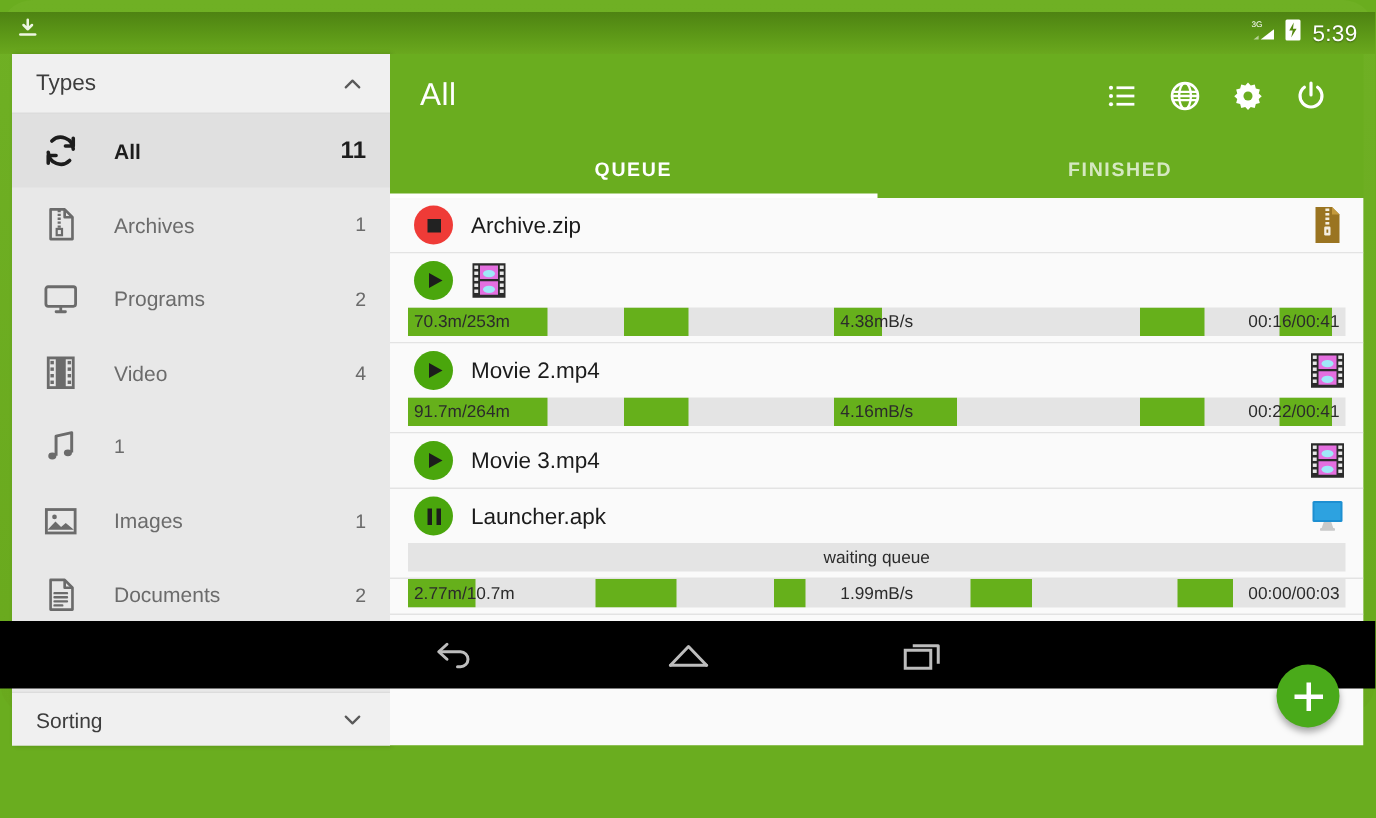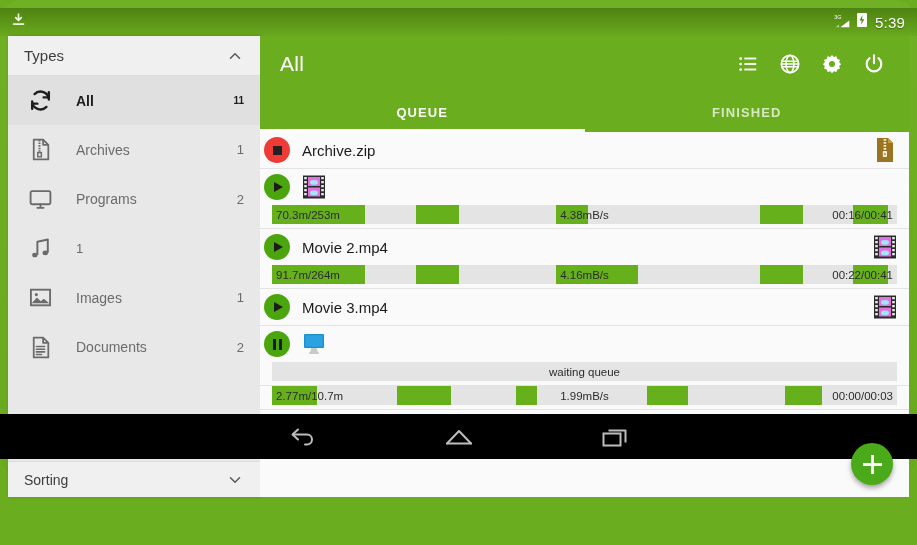--- a/index.html
+++ b/index.html
@@ -72,21 +72,21 @@
     padding: 0 16px 0 18px; gap: 0;
   }
   .type-row .ico {
     width: 28px; height: 28px; flex: 0 0 28px;
     display: flex; align-items: center; justify-content: center;
     margin-right: 22px;
   }
   .type-row .label { flex: 1; font-size: 14px; color: #6b6b6b; }
   .type-row.active .label { color: #1d1d1d; font-weight: bold; }
   .type-row .count { font-size: 13px; color: #6b6b6b; }
-  .type-row.active .count { color: #1d1d1d; font-weight: bold; font-size: 10px; }
+  .type-row.active .count { color: #1d1d1d; font-weight: bold; font-size: 16px; }
 
   
   #main {
     flex: 1; height: 461px;
     display: flex; flex-direction: column;
     background: #6aad1f;
     position: relative; overflow: hidden;
   }
   #appbar {
     height: 56px; flex: 0 0 56px;
@@ -117,21 +117,21 @@
   }
 
   
   #list {
     flex: 1; background: #fafafa; overflow: hidden;
     position: relative;
   }
   .dl-row { border-bottom: 1px solid #e3e3e3; background: #fafafa; }
   .dl-head {
     height: 36px; display: flex; align-items: center;
-    padding: 0 10px 0 4px;
+    padding: 0 10px 0 16px;
   }
   .state-btn {
     width: 26px; height: 26px; flex: 0 0 26px;
     border-radius: 50%;
     display: flex; align-items: center; justify-content: center;
     margin-right: 12px;
   }
   .state-btn.stop { background: #ef3b37; }
   .state-btn.play { background: #4aa60c; }
   .state-btn.pause { background: #4aa60c; }
@@ -263,20 +263,40 @@
           <span class="ico">
             <svg width="25" height="25" viewBox="0 0 24 24">
               <rect x="2.5" y="4" width="19" height="12.5" rx="1.4" stroke="#6b6b6b" stroke-width="1.8" fill="none"></rect>
               <path d="M9 20h6M12 16.5V20" stroke="#6b6b6b" stroke-width="1.8" stroke-linecap="round"></path>
             </svg>
           </span>
           <span class="label">Programs</span>
           <span class="count">2</span>
         </div>
 
+        <div class="type-row">
+          <span class="ico">
+            <svg width="25" height="25" viewBox="0 0 24 24">
+              <rect x="4" y="2.5" width="16" height="19" stroke="#6b6b6b" stroke-width="1.8" fill="none"></rect>
+              <rect x="8.8" y="2.5" width="6.4" height="19" fill="#6b6b6b"></rect>
+              <g fill="#6b6b6b">
+                <rect x="5.4" y="4.4" width="2.2" height="2.2"></rect>
+                <rect x="5.4" y="8.6" width="2.2" height="2.2"></rect>
+                <rect x="5.4" y="12.8" width="2.2" height="2.2"></rect>
+                <rect x="5.4" y="17" width="2.2" height="2.2"></rect>
+                <rect x="16.4" y="4.4" width="2.2" height="2.2"></rect>
+                <rect x="16.4" y="8.6" width="2.2" height="2.2"></rect>
+                <rect x="16.4" y="12.8" width="2.2" height="2.2"></rect>
+                <rect x="16.4" y="17" width="2.2" height="2.2"></rect>
+              </g>
+            </svg>
+          </span>
+          <span class="label">Video</span>
+          <span class="count">4</span>
+        </div>
 
         <div class="type-row">
           <span class="ico">
             <svg width="25" height="25" viewBox="0 0 24 24">
               <path d="M9 18V5.5l10-2.2V16" stroke="#6b6b6b" stroke-width="1.9" fill="none" stroke-linejoin="round"></path>
               <ellipse cx="6.6" cy="18.2" rx="2.6" ry="2.2" fill="#6b6b6b"></ellipse>
               <ellipse cx="16.6" cy="16.2" rx="2.6" ry="2.2" fill="#6b6b6b"></ellipse>
             </svg>
           </span>
           <span class="count">1</span>
@@ -503,20 +523,21 @@
         </div>
 
         <div class="dl-row">
           <div class="dl-head">
             <span class="state-btn pause">
               <span class="bars">
                   <i></i>
                   <i></i>
                 </span>
             </span>
+            <span class="dl-name">Launcher.apk</span>
             <span class="ftype">
               <svg width="24" height="26" viewBox="0 0 24 26">
                 <rect x="2" y="3" width="20" height="14" rx="1" fill="#1d8fd1"></rect>
                 <rect x="3.3" y="4.3" width="17.4" height="11.4" fill="#2da2e0"></rect>
                 <path d="M9.5 17h5l1.4 4.2h-7.8z" fill="#c9c9c9"></path>
                 <rect x="7" y="21" width="10" height="1.9" rx=".8" fill="#c9c9c9"></rect>
               </svg>
             </span>
           </div>
           <div class="pbar">

